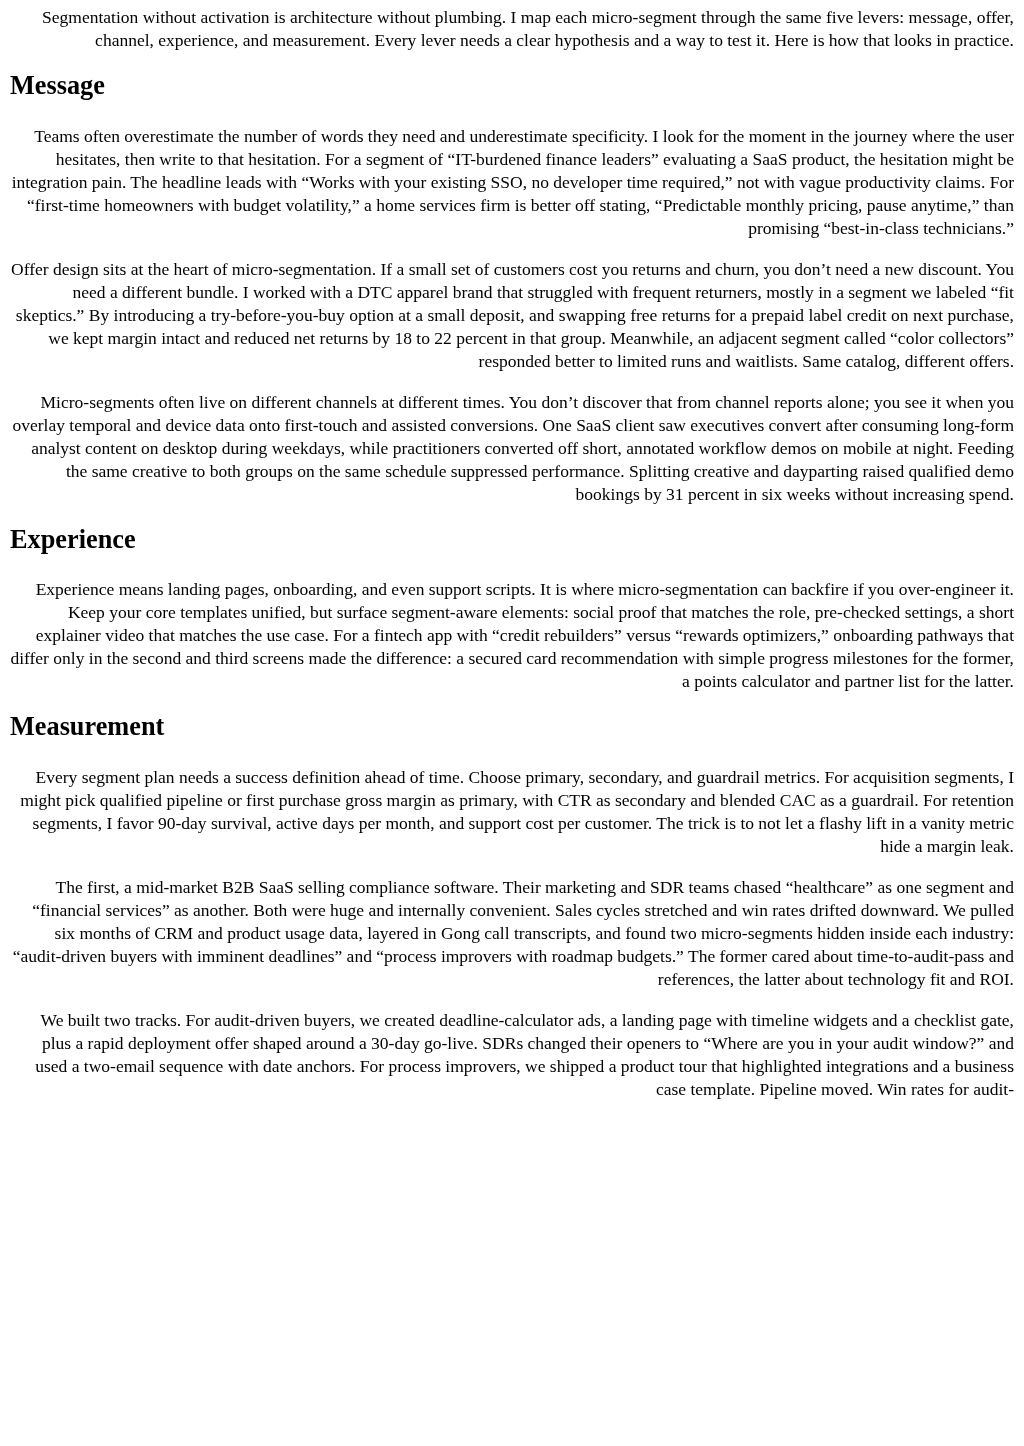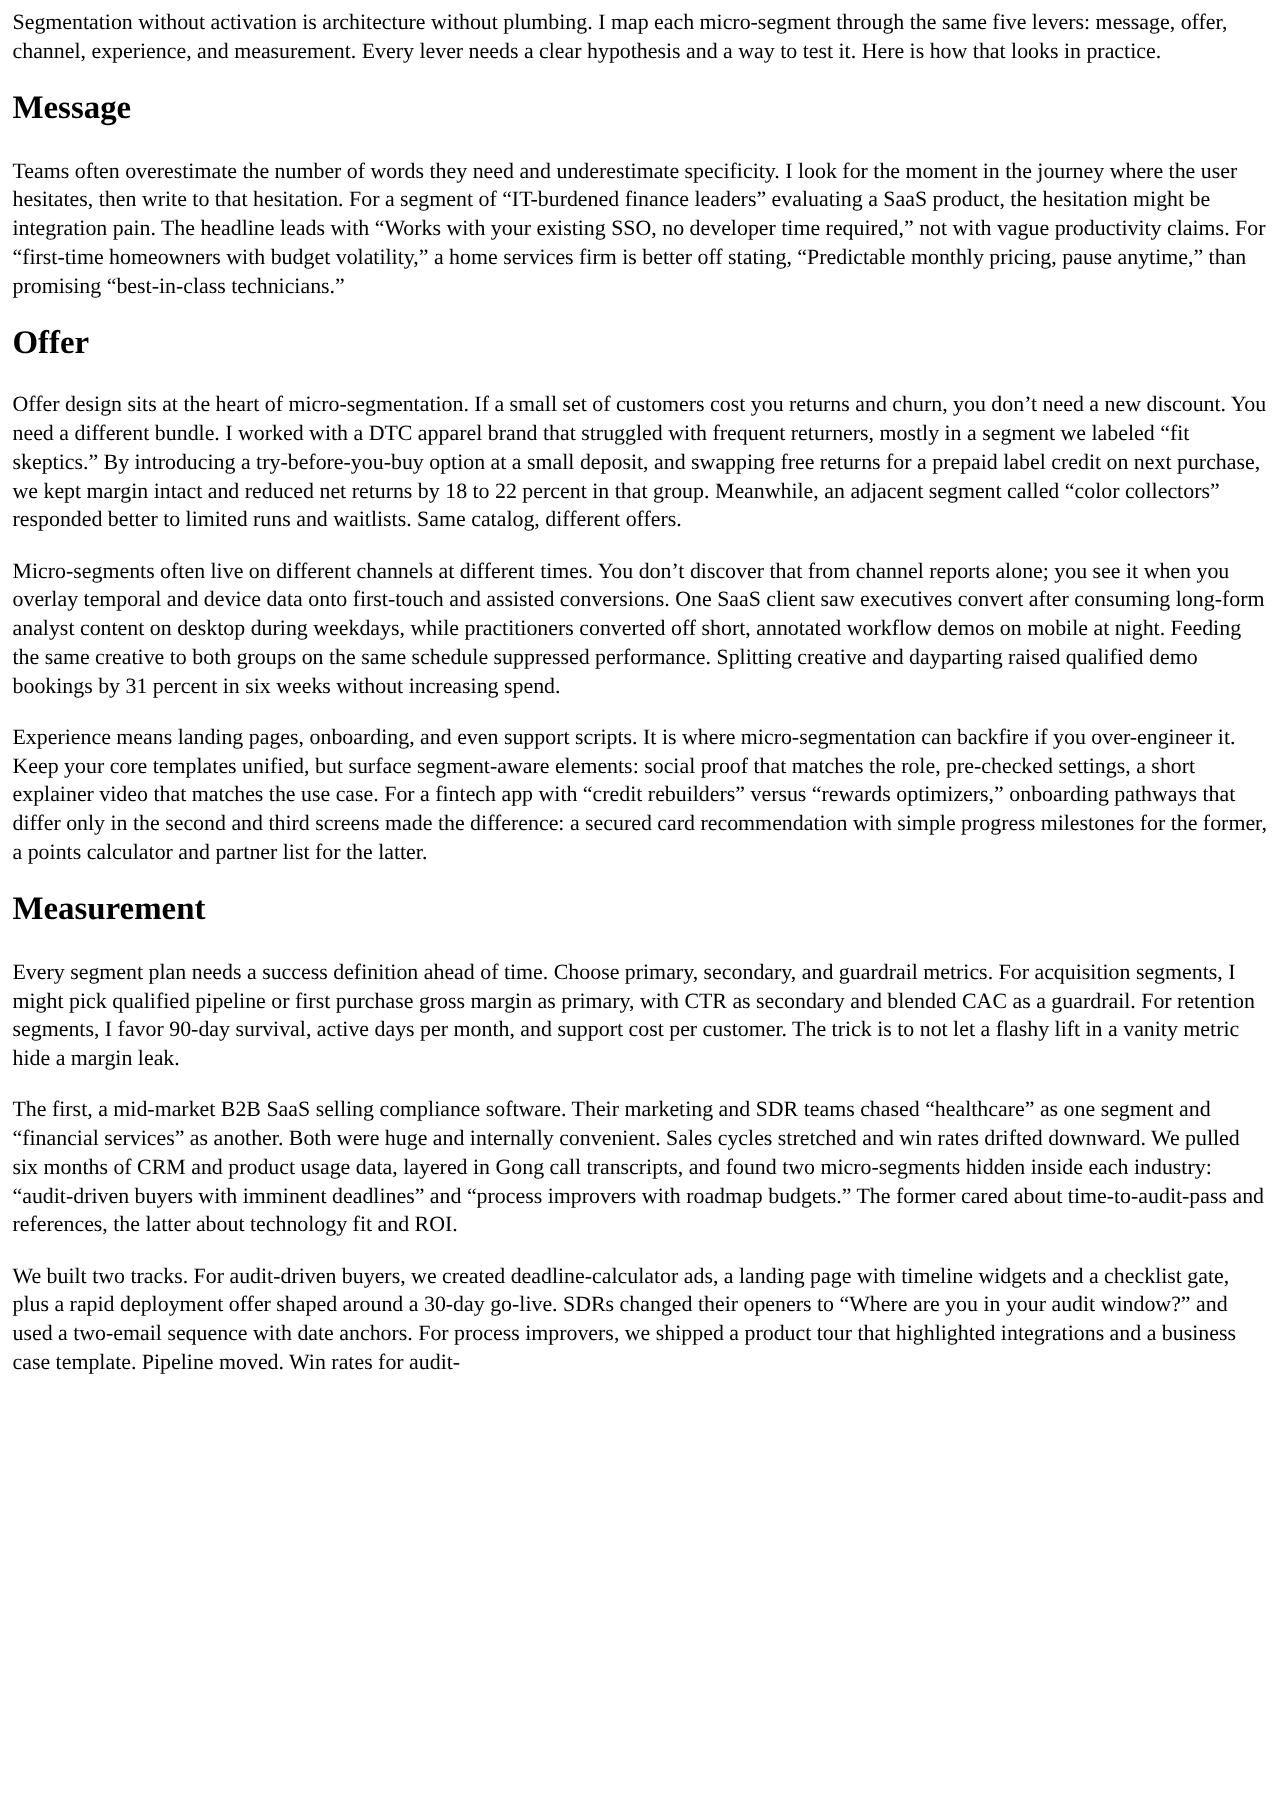--- a/index.html
+++ b/index.html
@@ -15,20 +15,21 @@
     padding: 6px 10px 0 10px;
     background: #ffffff;
     color: #000000;
     font-family: "Liberation Serif", "DejaVu Serif", serif;
     font-size: 17.5px;
     line-height: 23px;
     text-align: left;
   }
   .page p {
     margin: 18px 0;
+    text-align: right;
   }
   .page p.intro {
     margin-top: 0;
   }
   h2.section-heading {
     font-family: "Liberation Serif", "DejaVu Serif", serif;
     font-size: 26.3px;
     line-height: 1.2;
     font-weight: bold;
     margin: 10px 0 23px 0;
@@ -47,29 +48,29 @@
 <main class="page">
 
   <p class="intro">Segmentation without activation is architecture without plumbing. I map each micro-segment through the same five levers: message, offer, channel, experience, and measurement. Every lever needs a clear hypothesis and a way to test it. Here is how that looks in practice.</p>
 
   <section>
     <h2 class="section-heading">Message</h2>
     <p>Teams often overestimate the number of words they need and underestimate specificity. I look for the moment in the journey where the user hesitates, then write to that hesitation. For a segment of “IT-burdened finance leaders” evaluating a SaaS product, the hesitation might be integration pain. The headline leads with “Works with your existing SSO, no developer time required,” not with vague productivity claims. For “first-time homeowners with budget volatility,” a home services firm is better off stating, “Predictable monthly pricing, pause anytime,” than promising “best-in-class technicians.”</p>
   </section>
 
   <section>
-    <h2 class="section-heading">Offer</h2>
     <p>Offer design sits at the heart of micro-segmentation. If a small set of customers cost you returns and churn, you don’t need a new discount. You need a different bundle. I worked with a DTC apparel brand that struggled with frequent returners, mostly in a segment we labeled “fit skeptics.” By introducing a try-before-you-buy option at a small deposit, and swapping free returns for a prepaid label credit on next purchase, we kept margin intact and reduced net returns by 18 to 22 percent in that group. Meanwhile, an adjacent segment called “color collectors” responded better to limited runs and waitlists. Same catalog, different offers.</p>
   </section>
 
   <section>
     <p>Micro-segments often live on different channels at different times. You don’t discover that from channel reports alone; you see it when you overlay temporal and device data onto first-touch and assisted conversions. One SaaS client saw executives convert after consuming long-form analyst content on desktop during weekdays, while practitioners converted off short, annotated workflow demos on mobile at night. Feeding the same creative to both groups on the same schedule suppressed performance. Splitting creative and dayparting raised qualified demo bookings by 31 percent in six weeks without increasing spend.</p>
   </section>
 
   <section>
+    <h2 class="section-heading">Experience</h2>
     <p>Experience means landing pages, onboarding, and even support scripts. It is where micro-segmentation can backfire if you over-engineer it. Keep your core templates unified, but surface segment-aware elements: social proof that matches the role, pre-checked settings, a short explainer video that matches the use case. For a fintech app with “credit rebuilders” versus “rewards optimizers,” onboarding pathways that differ only in the second and third screens made the difference: a secured card recommendation with simple progress milestones for the former, a points calculator and partner list for the latter.</p>
   </section>
 
   <section>
     <h2 class="section-heading">Measurement</h2>
     <p>Every segment plan needs a success definition ahead of time. Choose primary, secondary, and guardrail metrics. For acquisition segments, I might pick qualified pipeline or first purchase gross margin as primary, with CTR as secondary and blended CAC as a guardrail. For retention segments, I favor 90-day survival, active days per month, and support cost per customer. The trick is to not let a flashy lift in a vanity metric hide a margin leak.</p>
   </section>
 
   <section>
     <p>The first, a mid-market B2B SaaS selling compliance software. Their marketing and SDR teams chased “healthcare” as one segment and “financial services” as another. Both were huge and internally convenient. Sales cycles stretched and win rates drifted downward. We pulled six months of CRM and product usage data, layered in Gong call transcripts, and found two micro-segments hidden inside each industry: “audit-driven buyers with imminent deadlines” and “process improvers with roadmap budgets.” The former cared about time-to-audit-pass and references, the latter about technology fit and ROI.</p>

